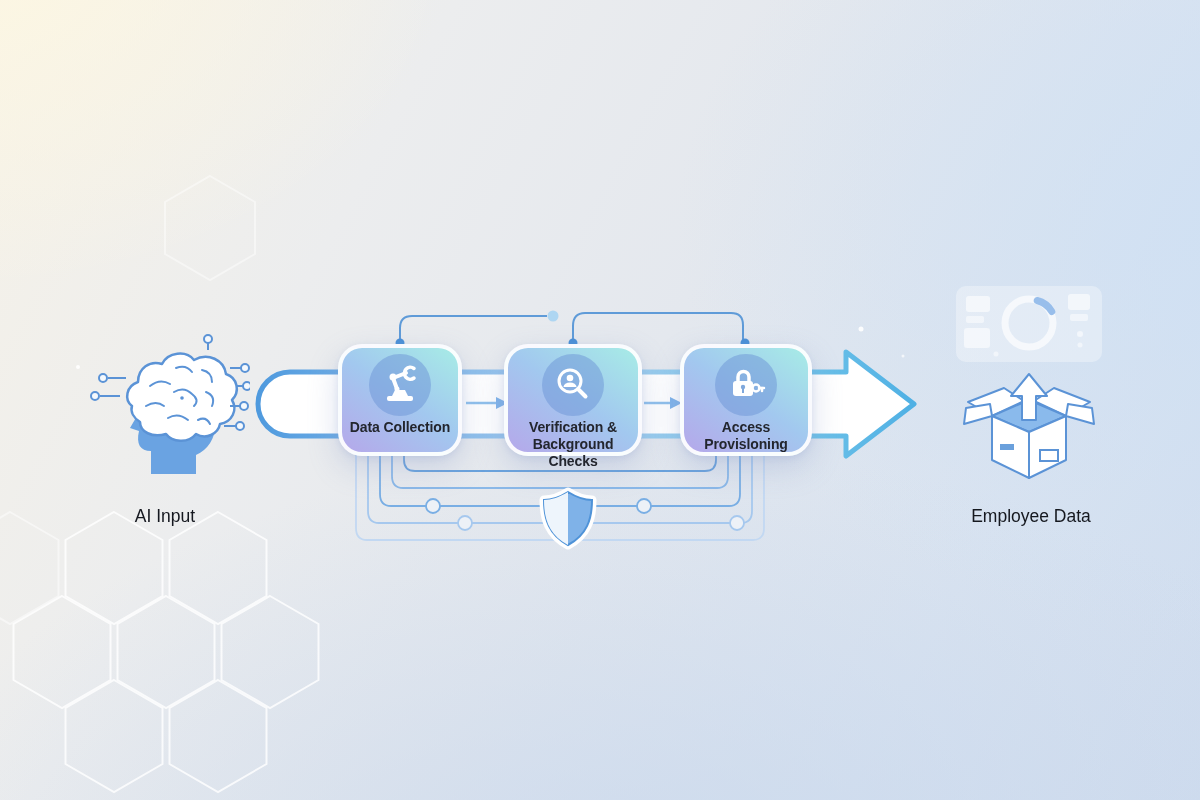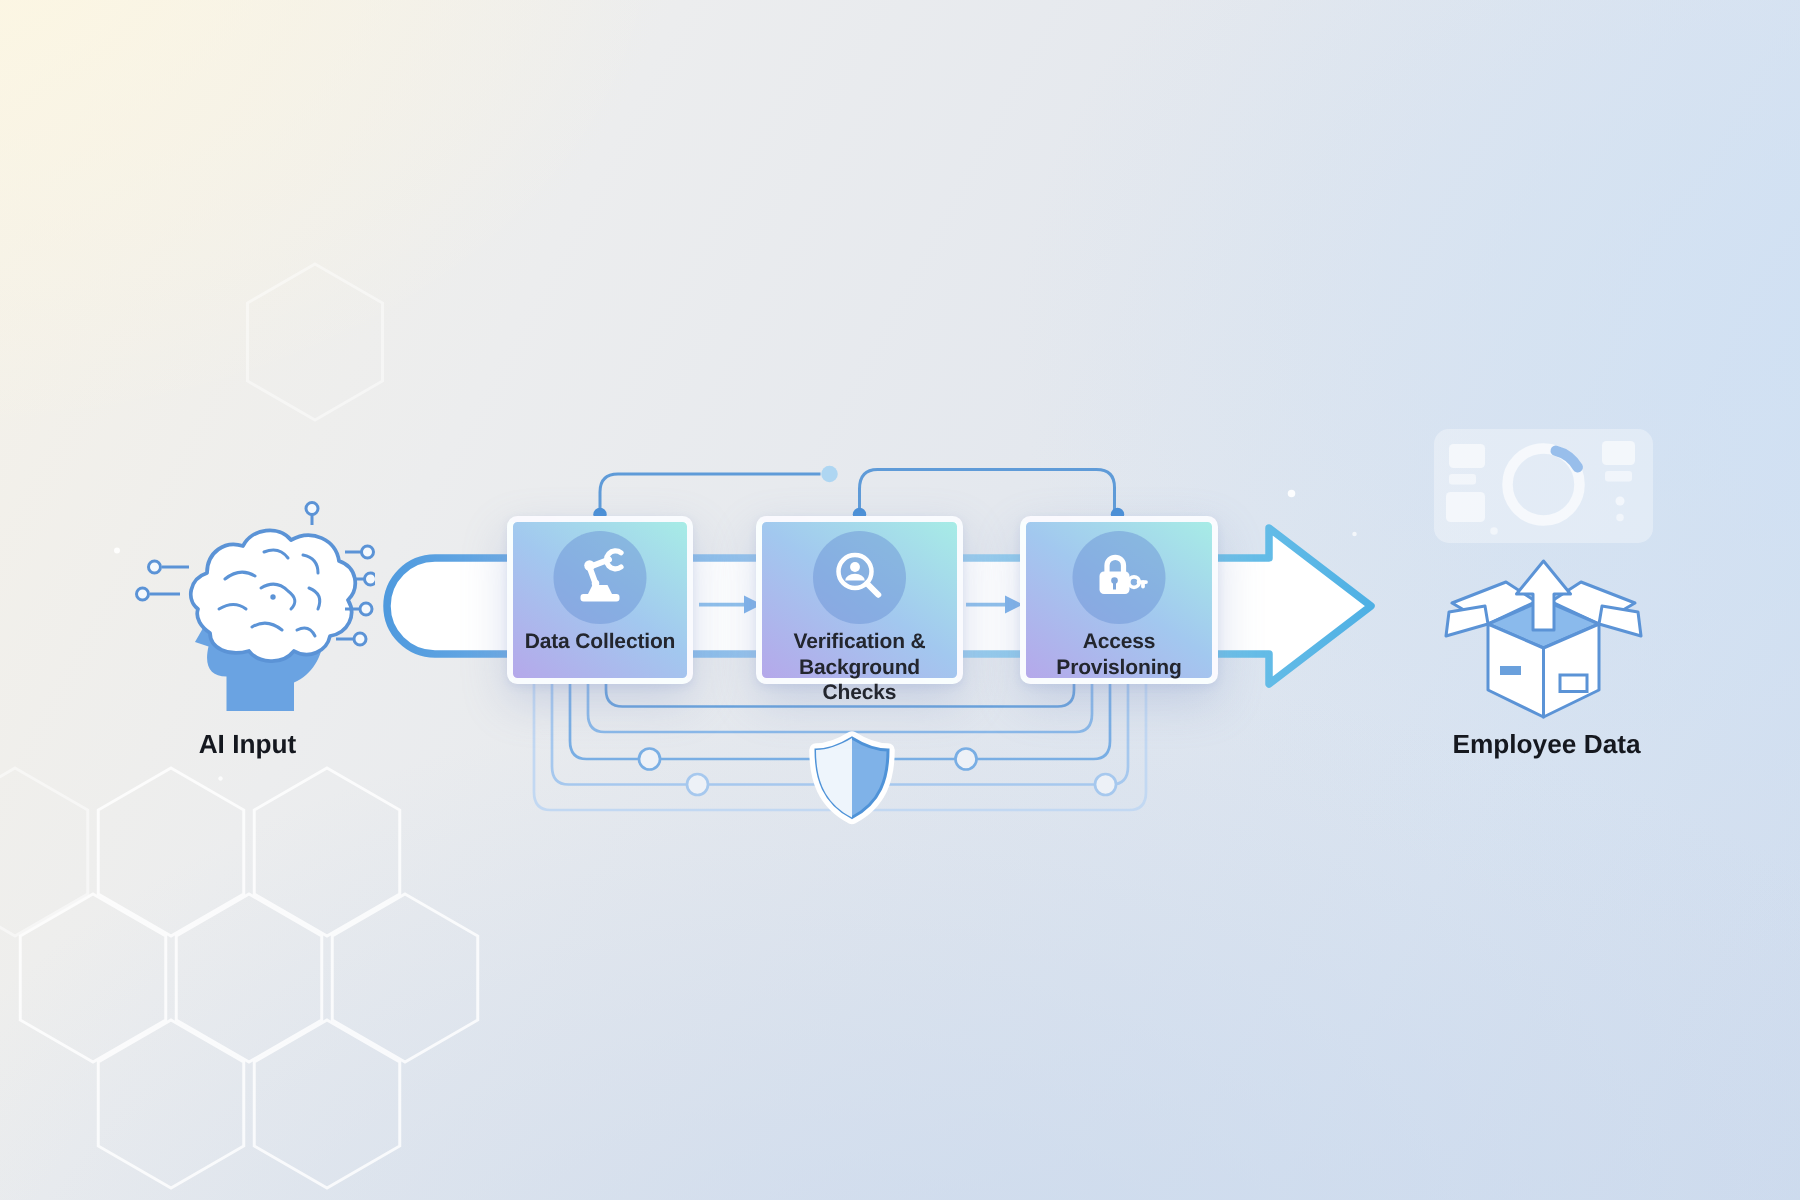--- a/index.html
+++ b/index.html
@@ -9,35 +9,35 @@
     background:
       radial-gradient(900px 620px at -4% -6%, rgba(253,247,226,0.95), rgba(253,247,226,0) 55%),
       radial-gradient(1000px 700px at 108% 28%, rgba(206,224,244,0.85), rgba(206,224,244,0) 62%),
       radial-gradient(1300px 800px at 55% 118%, rgba(198,214,236,0.8), rgba(198,214,236,0) 62%),
       linear-gradient(118deg,#f6f2e8 0%,#ecedee 28%,#e4e8ee 52%,#d9e3f0 78%,#cfdcee 100%);
   }
   .layer{position:absolute;left:0;top:0;}
   
   .card{
     position:absolute;top:344px;height:112px;box-sizing:border-box;
-    border:4px solid rgba(255,255,255,0.93);border-radius:7px;
+    border:4px solid rgba(255,255,255,0.93);border-radius:24px;
     background:linear-gradient(215deg,#a7ece6 0%,#a2c8ef 48%,#b5a8ea 100%);
     box-shadow:0 12px 30px rgba(128,148,198,0.30),0 2px 6px rgba(140,160,210,0.2);
     display:flex;flex-direction:column;align-items:center;z-index:4;
   }
   .card .icon-circle{
     width:62px;height:62px;border-radius:50%;margin-top:6px;flex:0 0 auto;
     background:rgba(108,148,214,0.5);display:flex;align-items:center;justify-content:center;
   }
   .card .step-label{
     margin-top:3px;padding:0 4px;font-size:14px;font-weight:bold;color:#23262e;
     text-align:center;line-height:1.22;letter-spacing:-0.1px;
   }
   .node-label{
-    position:absolute;top:486px;font-size:17.5px;font-weight:700;color:#15181f;text-align:center;z-index:5;
+    position:absolute;top:506px;font-size:17.5px;font-weight:400;color:#15181f;text-align:center;z-index:5;
   }
   .ghost-dash{position:absolute;left:956px;top:286px;width:146px;height:76px;opacity:0.8;z-index:1;}
 </style>
 </head>
 <body>
 
 <div class="stage">
 
   <svg class="layer" width="1200" height="800" viewBox="0 0 1200 800">
     <g fill="none" stroke="rgba(255,255,255,0.8)" stroke-width="2">

